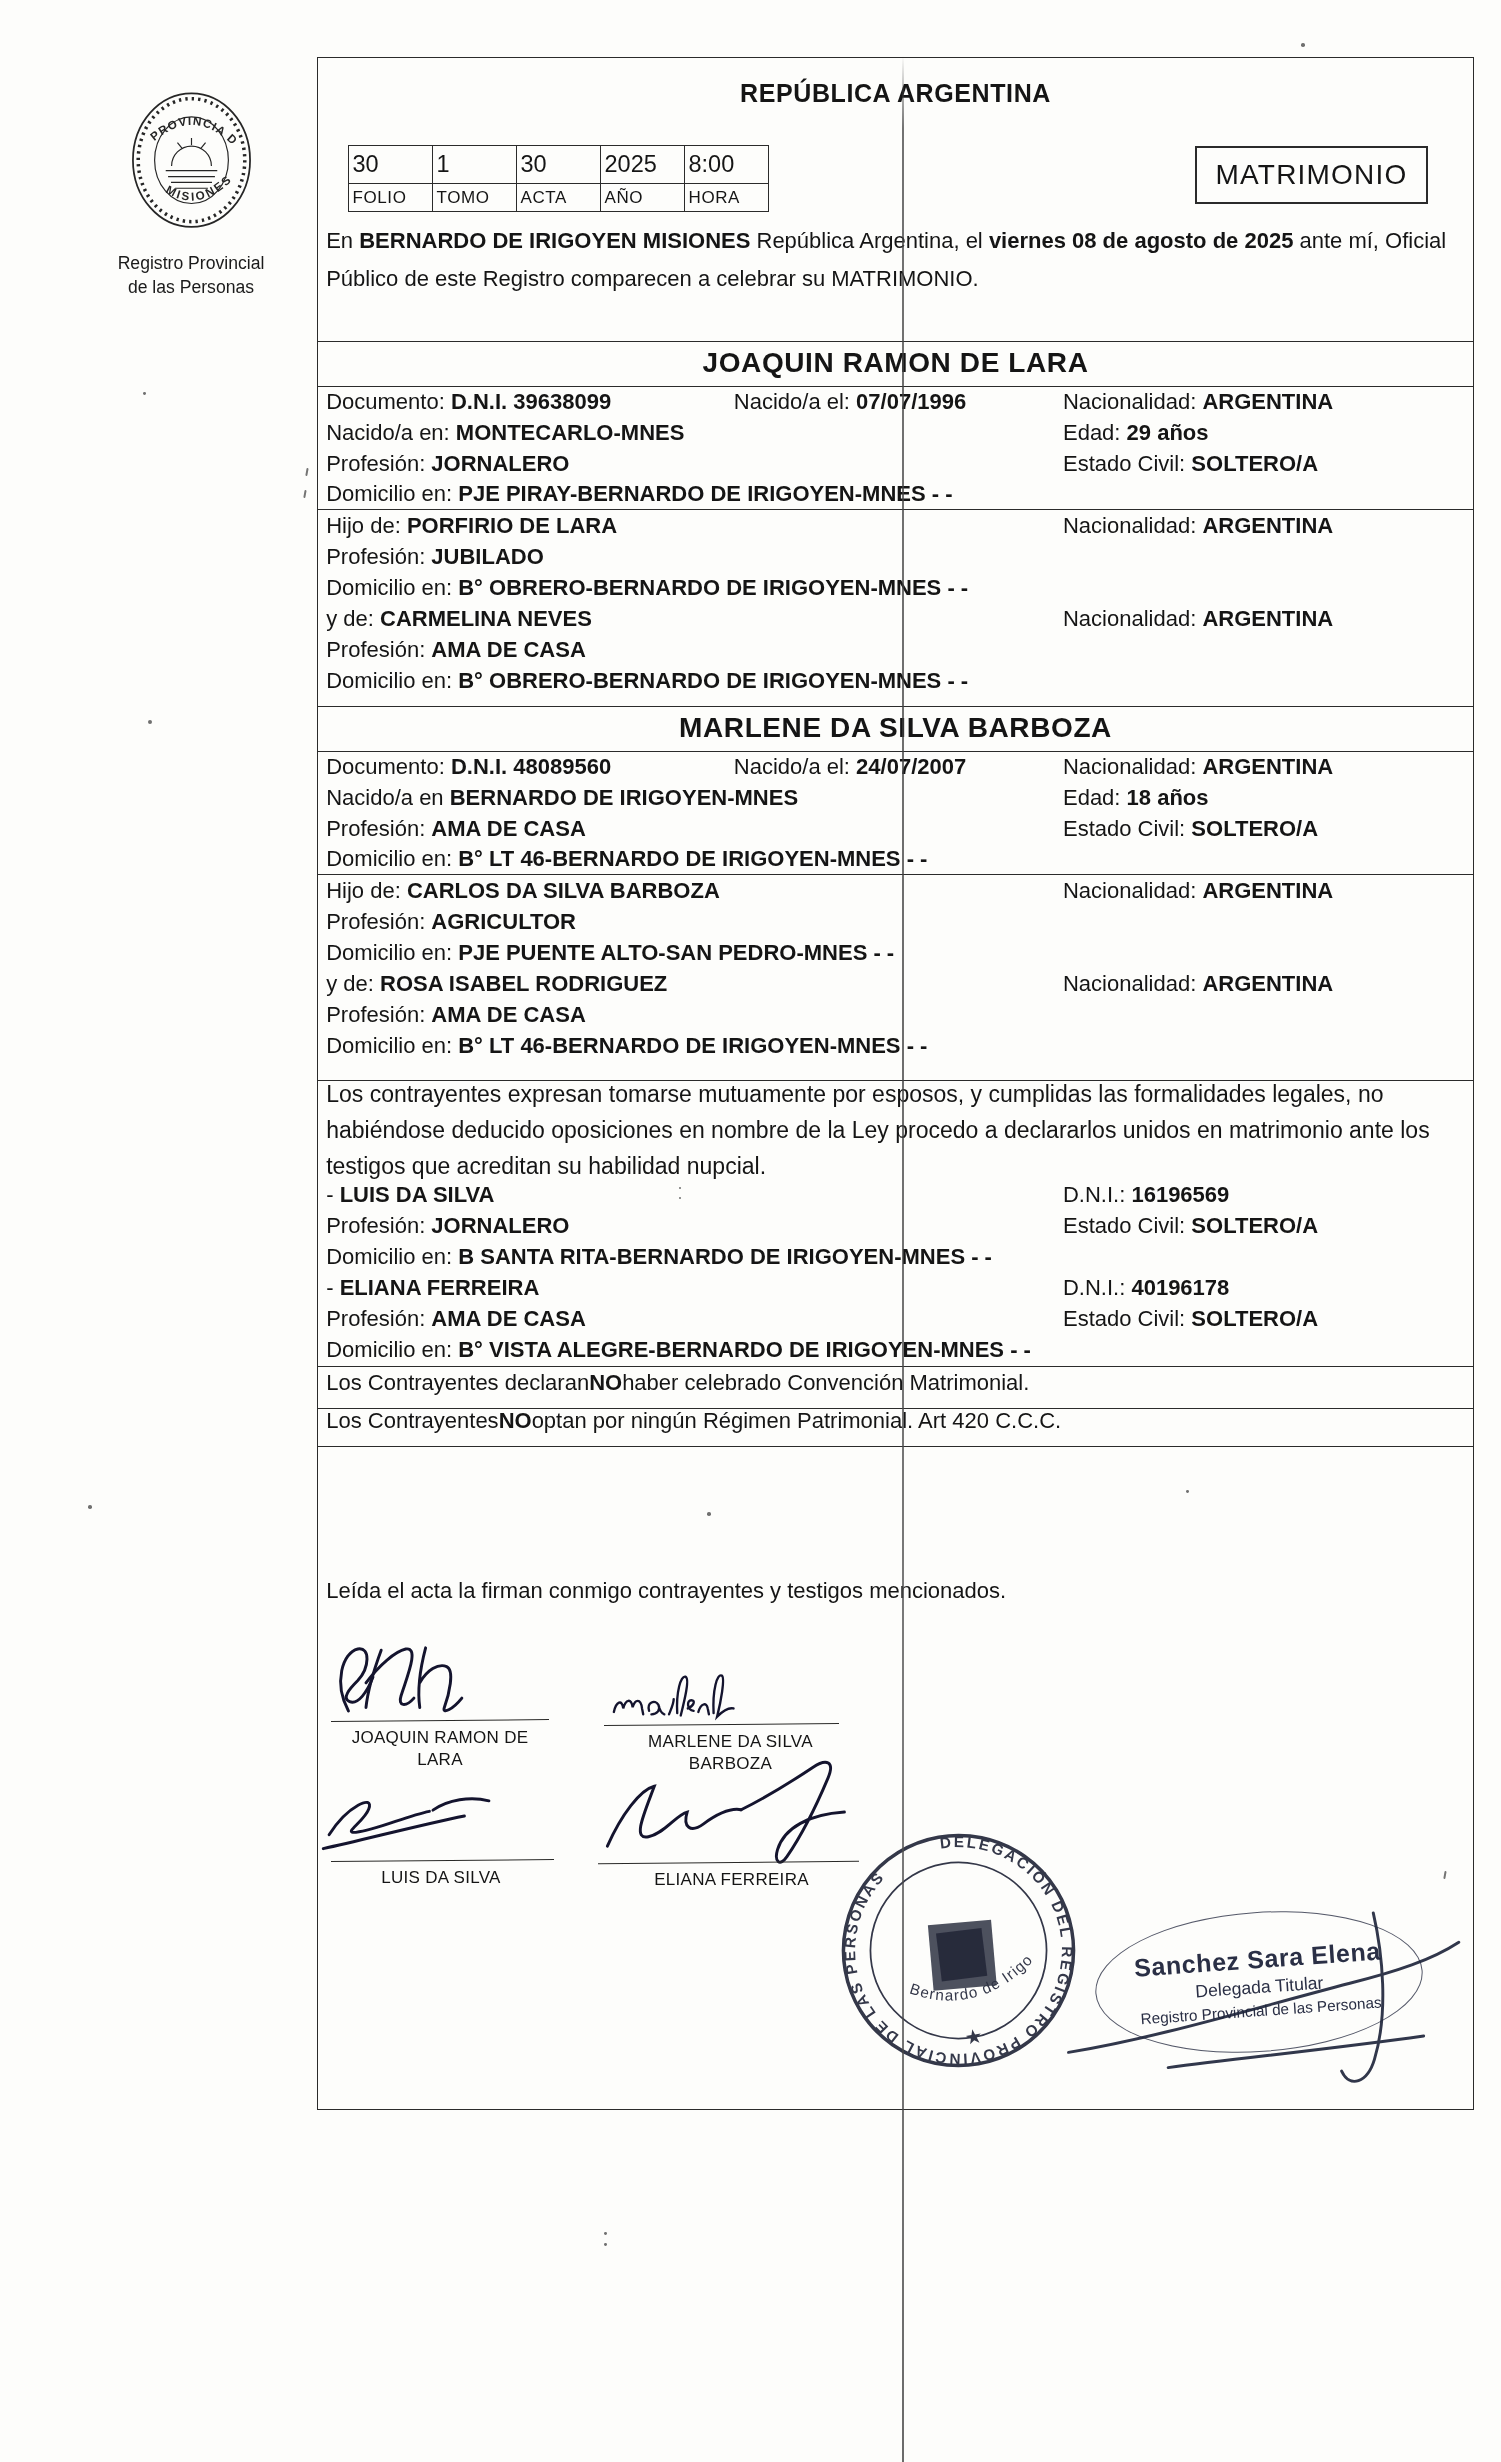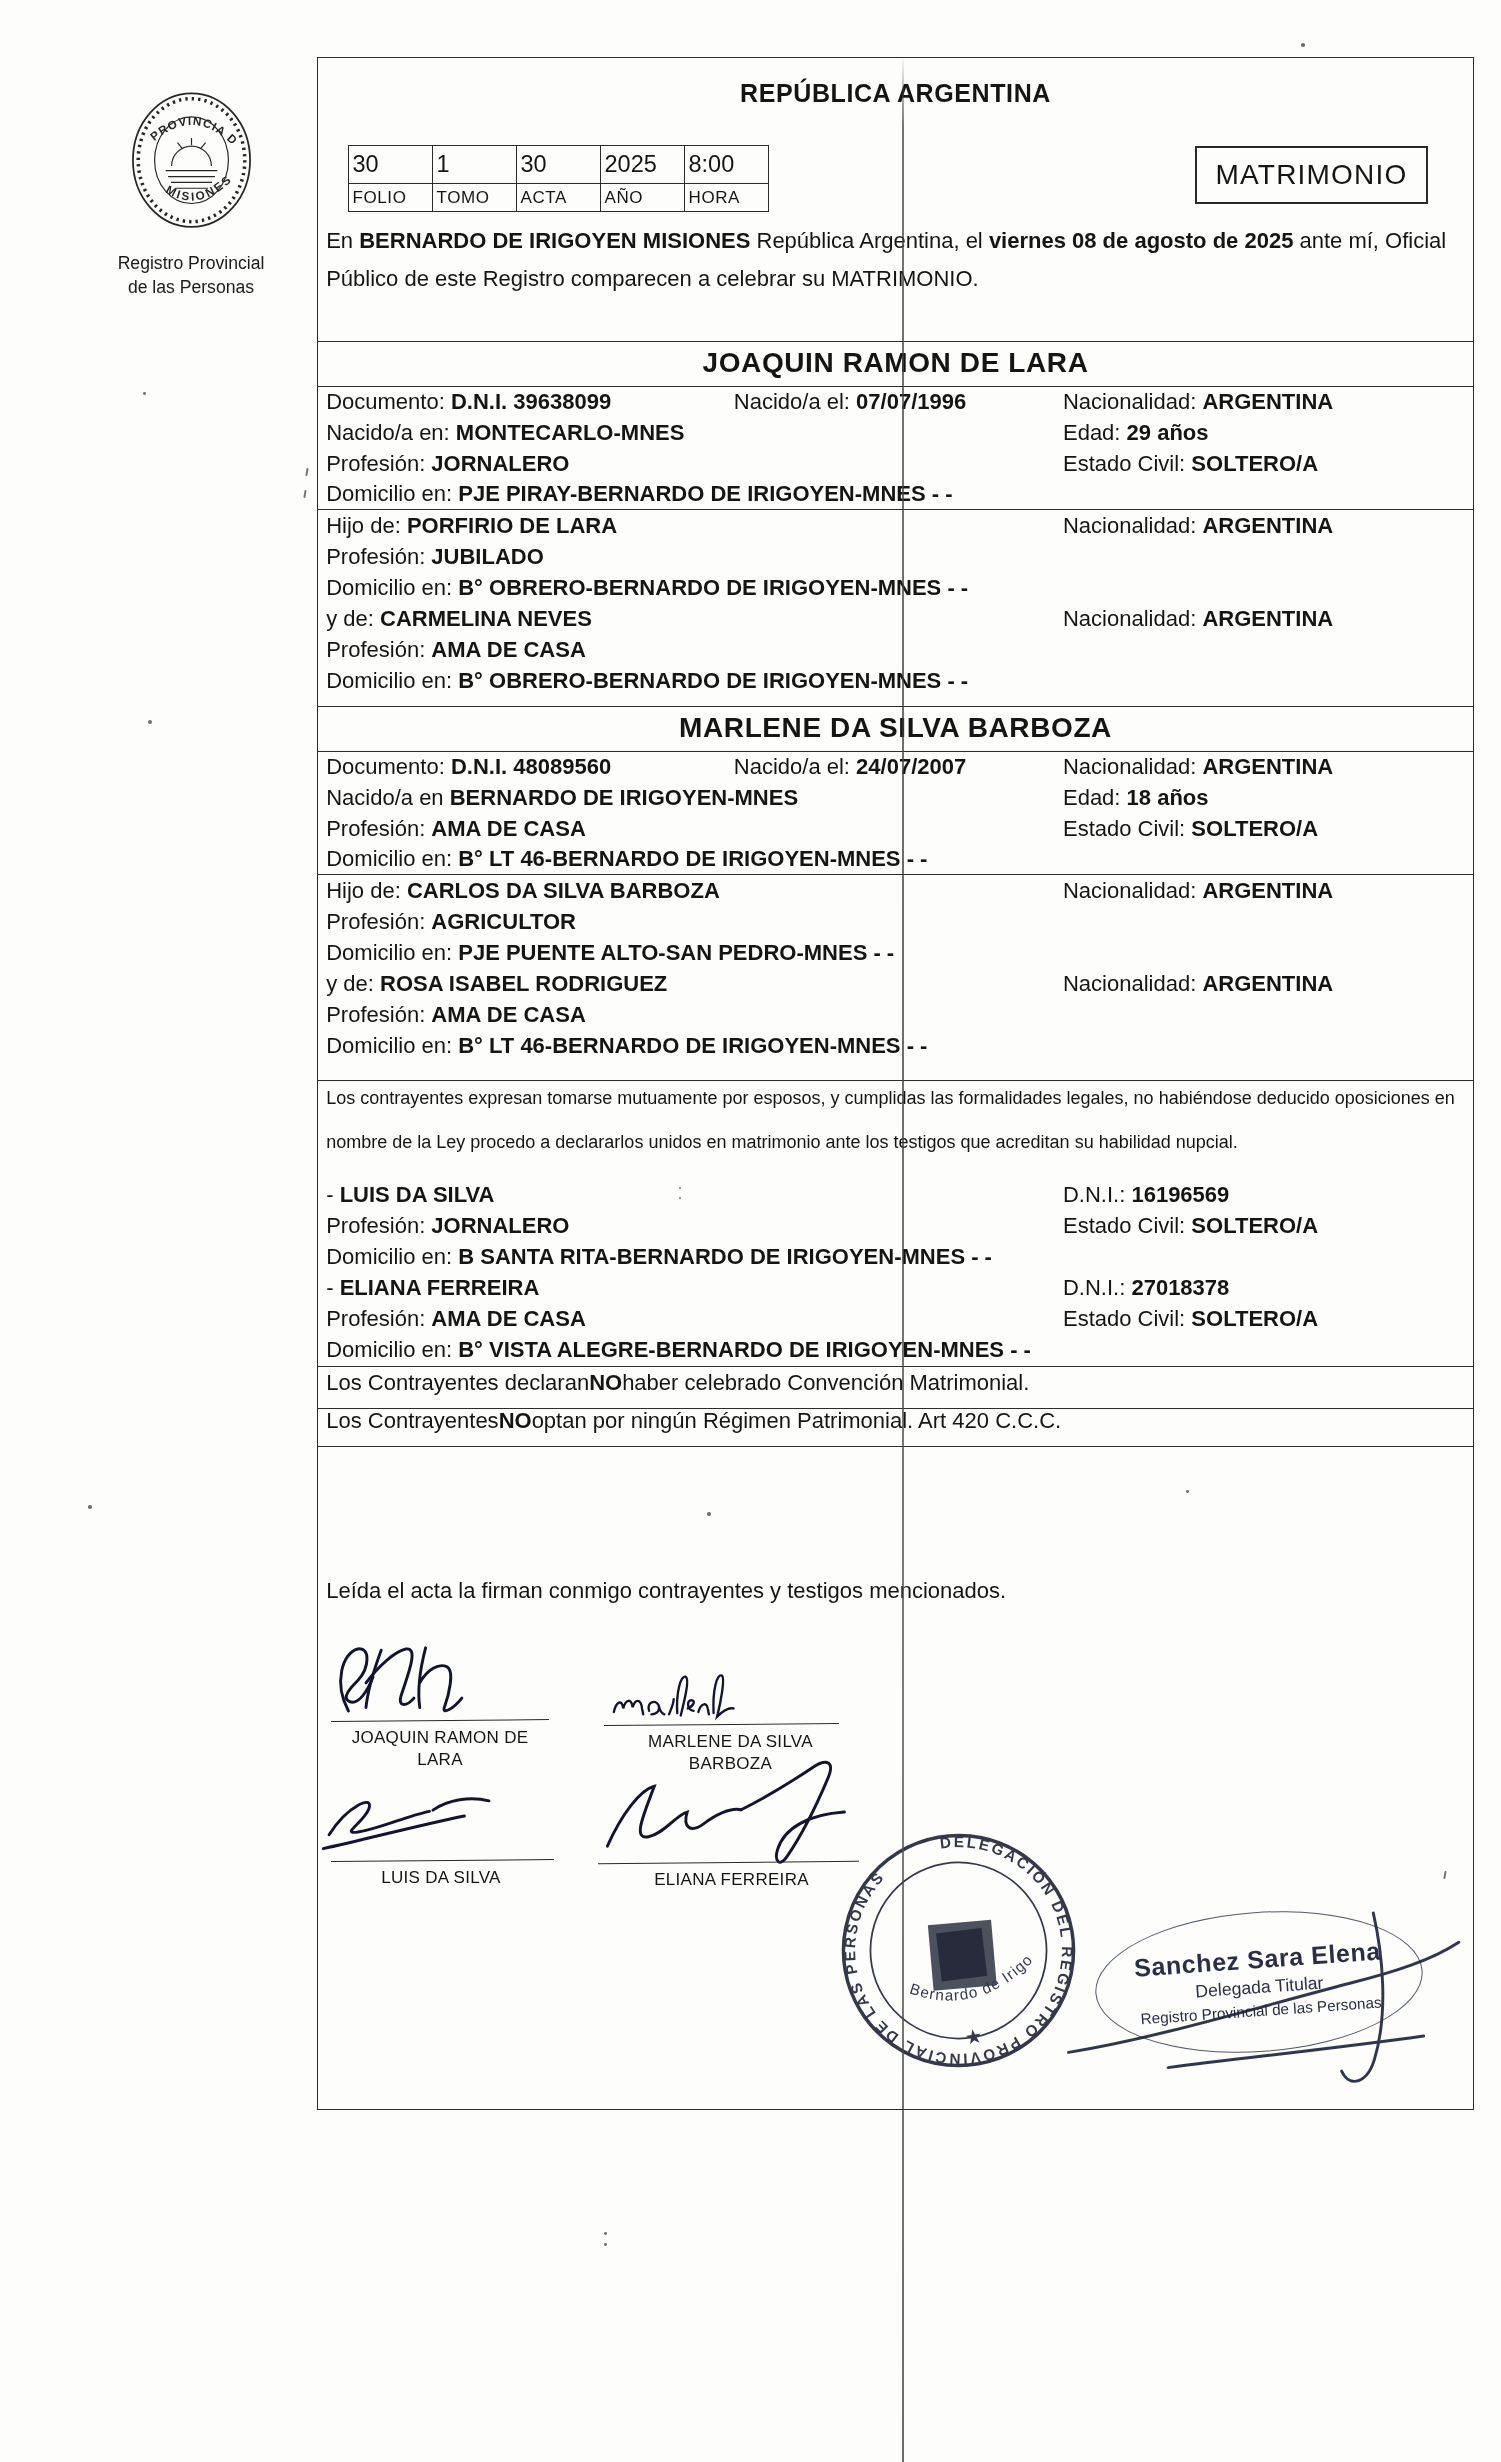--- a/index.html
+++ b/index.html
@@ -37,21 +37,21 @@
   .rows{position:absolute;left:0;width:100%}
   .rows.groom{top:328px}
   .rows.bride{top:693px;height:330px;border-bottom:1.2px solid #2b2b2b}
   .rows.witness{top:1121px;height:188px;border-bottom:1.2px solid #2b2b2b}
   .row{position:relative;height:31px;font-size:22px}
   .row.sep{border-bottom:1.2px solid #2b2b2b}
   .row .c{position:absolute;top:50%;transform:translateY(-50%);white-space:nowrap}
   .c1{left:8.2px}.c2{left:36%}.c3{left:64.5%}
   b{font-weight:bold}
 
-  .para{position:absolute;top:1018px;left:8.2px;width:1143px;font-size:18px;line-height:44px}
+  .para{position:absolute;top:1018px;left:8.2px;width:1143px;font-size:23px;line-height:36px}
 
   .decl{position:absolute;left:0;width:100%;height:39px;border-bottom:1.2px solid #2b2b2b;
         font-size:22px;display:flex;align-items:flex-start;padding-left:8.2px}
   .decl1{top:1312px}.decl2{top:1350px}
 
   .closing{position:absolute;top:1520px;left:8.2px;font-size:22px}
 
   .sig{position:absolute}
   .sig-line{position:absolute;border-top:1.8px solid #2a2a28;height:0;transform:rotate(-.5deg)}
   .sig-caption{position:absolute;text-align:center;font-size:17px;line-height:22px;letter-spacing:0.3px}
@@ -225,21 +225,21 @@
         </div>
       <div class="row">
           <span class="c c1"><span>Profesión: </span><b>JORNALERO</b></span>
           <span class="c c3"><span>Estado Civil: </span><b>SOLTERO/A</b></span>
         </div>
       <div class="row">
           <span class="c c1"><span>Domicilio en: </span><b>B SANTA RITA-BERNARDO DE IRIGOYEN-MNES - -</b></span>
         </div>
       <div class="row">
           <span class="c c1"><span>- </span><b>ELIANA FERREIRA</b></span>
-          <span class="c c3"><span>D.N.I.: </span><b>27018378</b></span>
+          <span class="c c3"><span>D.N.I.: </span><b>40196178</b></span>
         </div>
       <div class="row">
           <span class="c c1"><span>Profesión: </span><b>AMA DE CASA</b></span>
           <span class="c c3"><span>Estado Civil: </span><b>SOLTERO/A</b></span>
         </div>
       <div class="row">
           <span class="c c1"><span>Domicilio en: </span><b>B° VISTA ALEGRE-BERNARDO DE IRIGOYEN-MNES - -</b></span>
         </div>
     </div>
 

